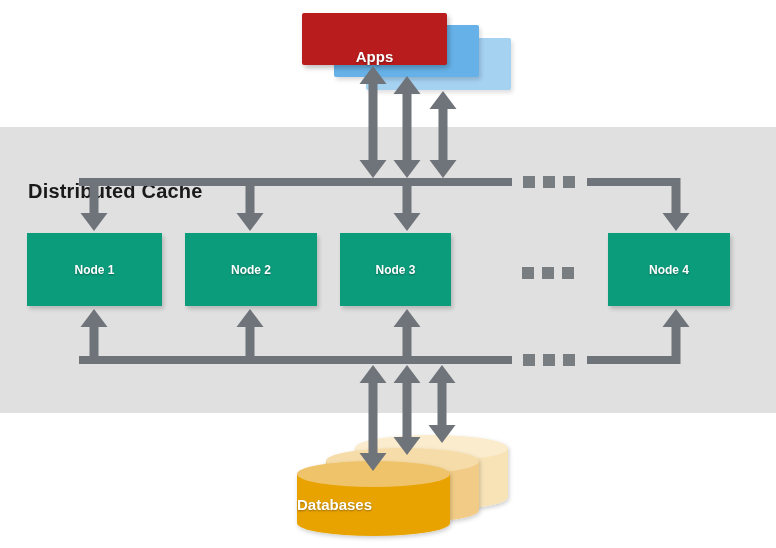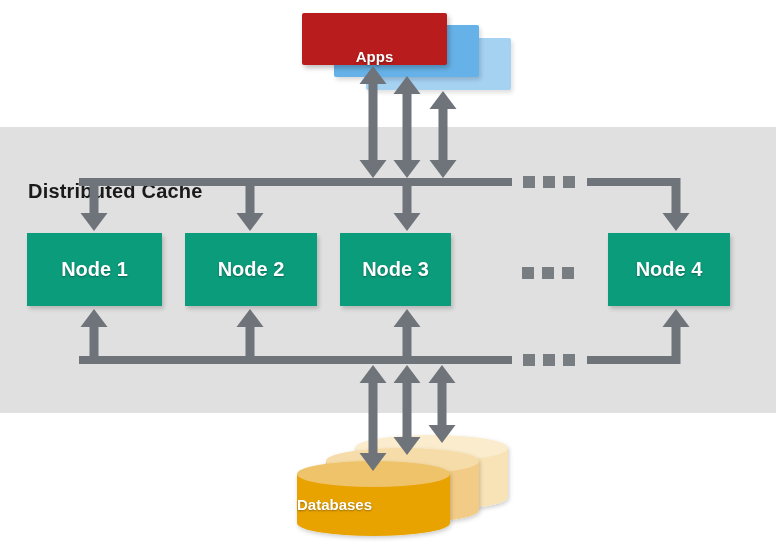--- a/index.html
+++ b/index.html
@@ -21,21 +21,21 @@
   }
   .boxlabel{
     color:#ffffff;font-weight:700;font-size:15px;
     text-shadow:0 1px 2px rgba(0,0,0,.35);
   }
   .node{
     position:absolute;top:233px;height:73px;background:#0b9c7c;
     display:flex;align-items:center;justify-content:center;
     box-shadow:2px 3px 4px rgba(0,0,0,.18);
   }
-  .node .boxlabel{font-size:20px;}
+  .node .boxlabel{font-size:12px;}
   .node1{left:27px;width:135px}
   .node2{left:185px;width:132px}
   .node3{left:340px;width:111px}
   .node4{left:608px;width:122px}
   .dblabel{
     position:absolute;left:297px;top:496px;width:153px;text-align:left;z-index:6;
   }
   svg.overlay{position:absolute;left:0;top:0;z-index:5;pointer-events:none;}
 </style>
 </head>

